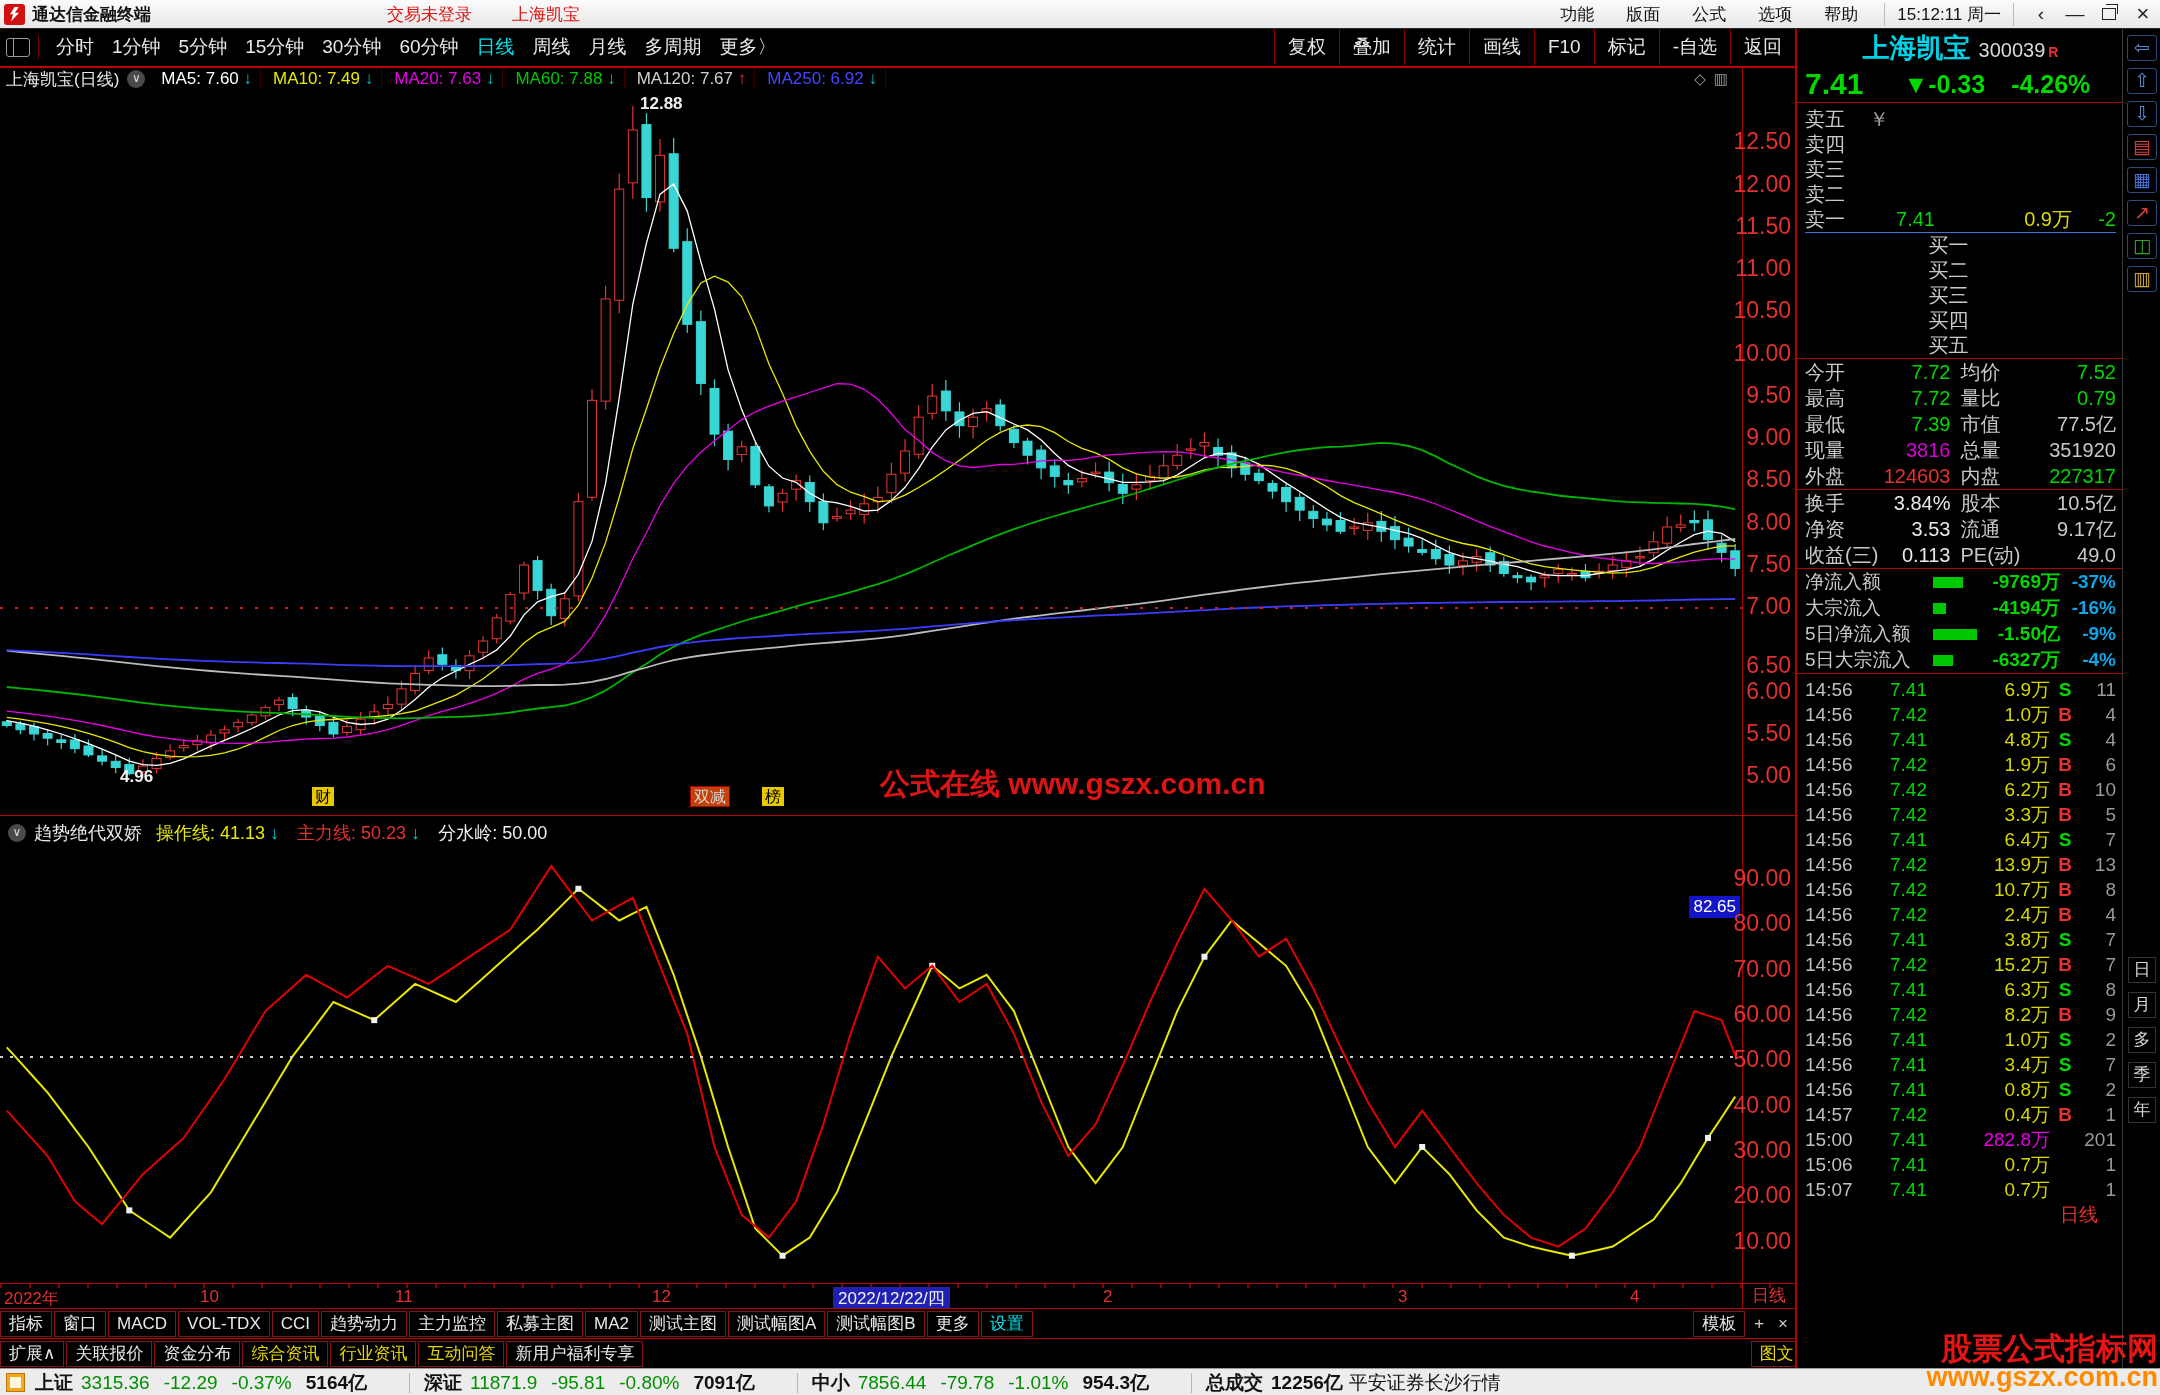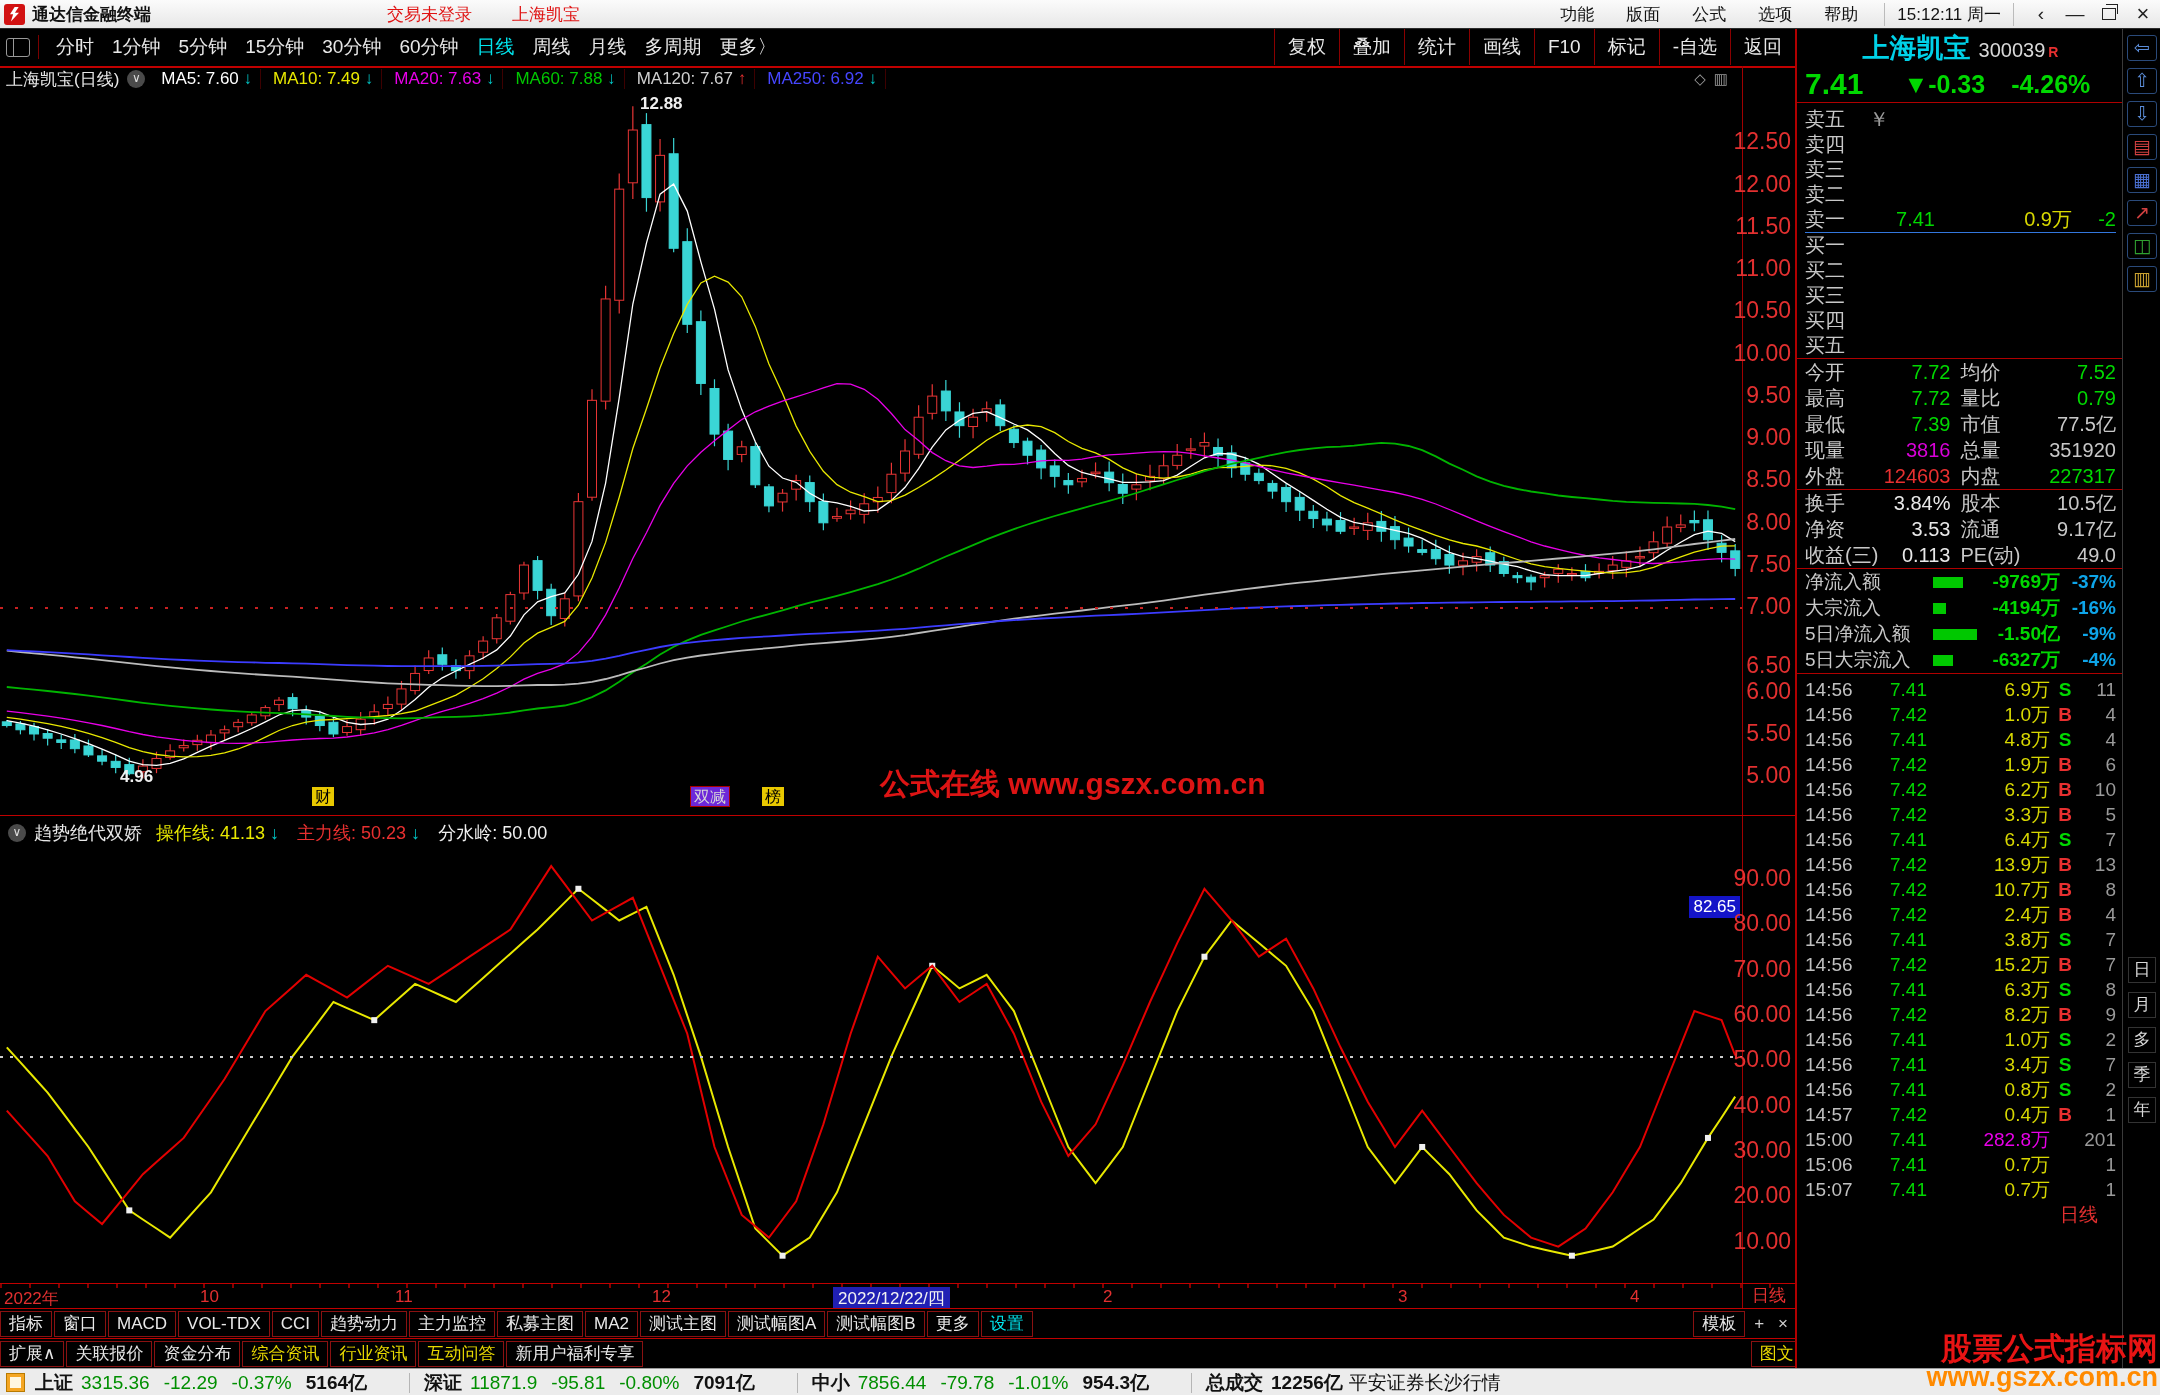--- a/index.html
+++ b/index.html
@@ -44,21 +44,21 @@
   .arr-dn{color:#00c8c8;} .arr-up{color:#e83030;}
   .ch-icons{margin-left:auto;color:#9a9a9a;font-size:15px;padding-right:6px;letter-spacing:8px;}
 
   
   .main-plot{position:absolute;left:0;top:92px;width:1742px;height:718px;overflow:hidden;}
   .main-plot svg,.ind-plot svg{position:absolute;left:0;top:0;}
   .dotted-red{position:absolute;left:0;width:1742px;height:2px;
     background:repeating-linear-gradient(90deg,#c82020 0 3px,transparent 3px 15px);}
   .anno{position:absolute;color:#f0f0f0;font-size:17px;font-weight:bold;}
   .badge{position:absolute;background:#e8c800;color:#000;font-size:16px;padding:0 3px;line-height:19px;}
-  .badge.dark{background:#6d28d9;color:#d8d8d8;border:1px solid #a00;}
+  .badge.dark{background:#c2410c;color:#d8d8d8;border:1px solid #a00;}
   .watermark1{position:absolute;left:880px;top:672px;color:#dd1414;font-size:30px;font-weight:bold;}
   .v-sep{position:absolute;left:1742px;top:66px;height:1242px;width:0;border-left:1px solid #a00000;}
 
   .price-axis{position:absolute;left:1743px;top:92px;width:52px;height:718px;}
   .price-axis span,.ind-axis span{position:absolute;right:4px;color:#e23030;font-size:23px;}
   .ind-axis{position:absolute;left:1743px;top:848px;width:52px;height:435px;}
   .period-label{position:absolute;left:1743px;top:1284px;width:52px;color:#e23030;font-size:17px;text-align:center;}
 
   
   .ind-header{position:absolute;left:0;top:815px;width:1795px;height:33px;border-top:1px solid #c00000;
@@ -101,21 +101,21 @@
   .panel{position:absolute;left:1795px;top:28px;width:327px;height:1340px;background:#000;
     border-left:2px solid #b00000;font-size:20px;}
   .p-name{height:36px;display:flex;align-items:baseline;justify-content:center;padding-top:2px;}
   .p-stock{color:#00d2e8;font-size:27px;font-weight:bold;margin-right:8px;}
   .p-code{color:#d8d8d8;font-size:20px;}
   .p-flag{color:#e83030;font-size:14px;font-weight:bold;vertical-align:super;margin-left:3px;}
   .p-price-row{height:36px;display:flex;align-items:center;padding:0 8px;border-bottom:1px solid #b00000;}
   .p-last{color:#00d800;font-size:30px;font-weight:bold;margin-right:40px;}
   .p-chg,.p-pct{color:#00d800;font-size:25px;font-weight:bold;margin-right:26px;}
   .book{padding:4px 8px 0 8px;}
-  .book-row{height:25px;display:flex;align-items:center;color:#c8c8c8;}
+  .book-row{height:25px;display:flex;align-items:center;color:#c8c8c8;justify-content:center;}
   .book-row .bl{width:64px;} .book-row .byen{color:#9a9a9a;}
   .book-row .bp{width:66px;text-align:right;color:#00d800;}
   .book-row .bv{flex:1;text-align:right;color:#d8d800;}
   .book-row .bd{width:44px;text-align:right;color:#00d800;}
   .hr-red{border-top:1px solid #b00000;} .hr-blue{border-top:1px solid #3377dd;}
   .stat-row{height:26px;display:flex;align-items:center;padding:0 8px;color:#c8c8c8;}
   .stat-row .sl{width:74px;} .stat-row .sl2{width:84px;margin-left:10px;}
   .stat-row .sv{flex:1;text-align:right;}
   .flow-row{height:26px;display:flex;align-items:center;padding:0 8px;color:#c8c8c8;font-size:19px;}
   .flow-row .fl{width:128px;}

